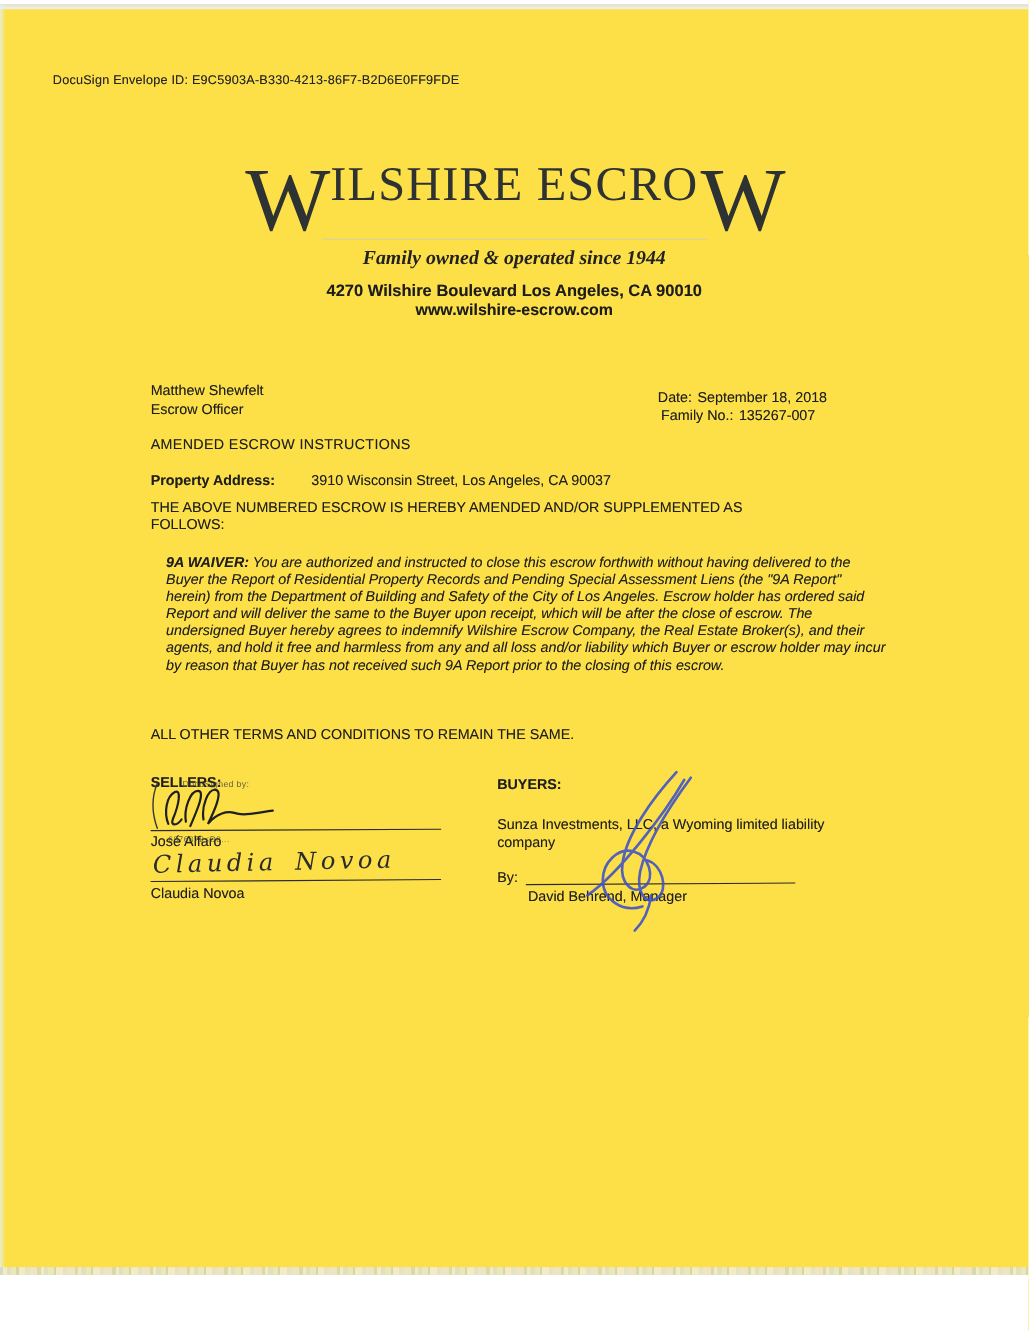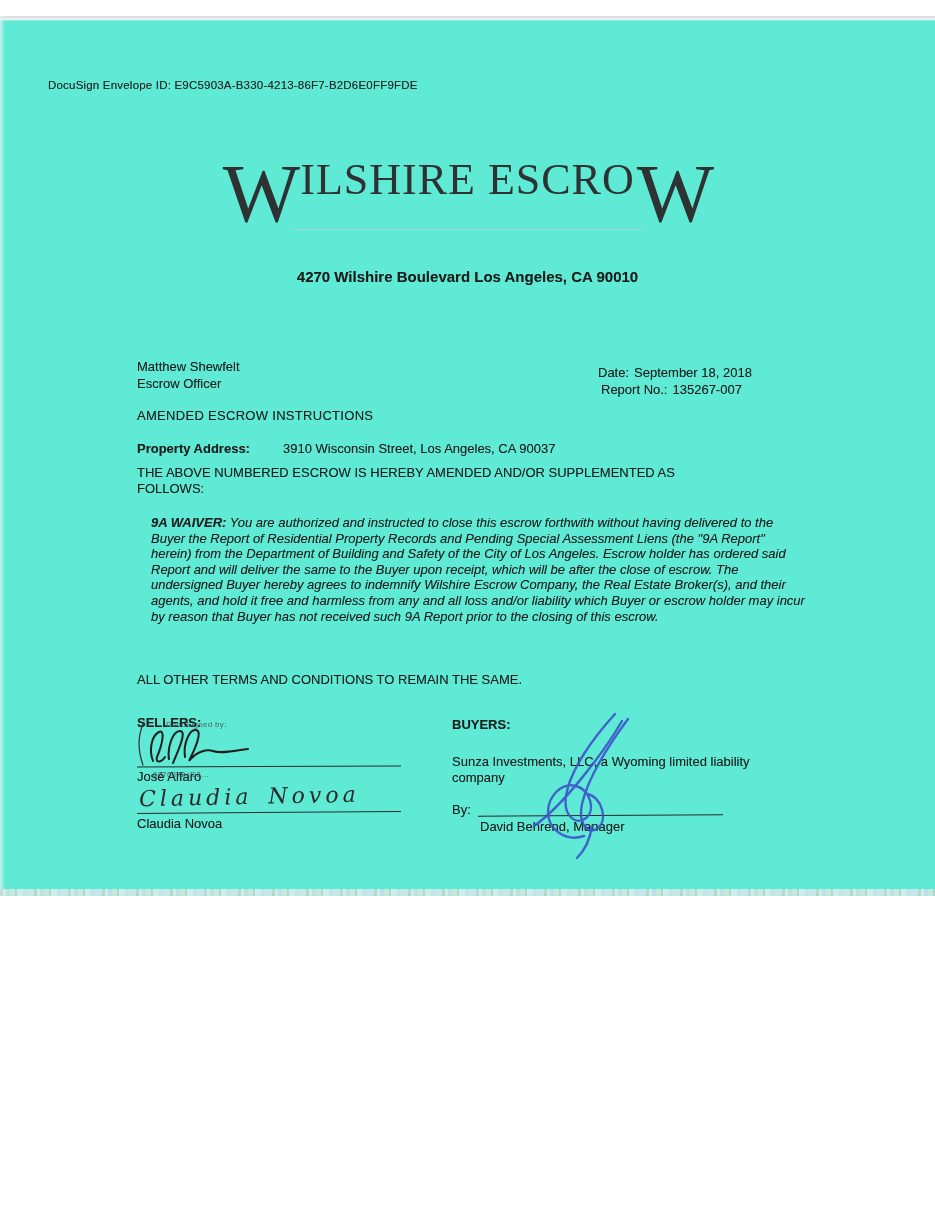--- a/index.html
+++ b/index.html
@@ -1,19 +1,19 @@
 <!DOCTYPE html>
 <html><head>
 <meta charset="utf-8">
 <style>
   * { margin:0; padding:0; box-sizing:border-box; }
   html,body { background:#ffffff; }
   .page {
-    position:relative; width:935px; height:880px; margin:16px auto;
-    background:#5eead4; overflow:hidden;
+    position:relative; width:935px; height:1155px; margin:4px auto;
+    background:#fde047; overflow:hidden;
     font-family:"Liberation Sans","DejaVu Sans",sans-serif;
     color:#1e1e1e;
   }
   
   .scan-top-bar { position:absolute; top:0; left:0; width:100%; height:5px;
     background:linear-gradient(180deg,#d7dcdc 0%,#eef1f1 70%,rgba(255,255,255,0) 100%); }
   .scan-left-strip { position:absolute; top:0; left:0; width:5px; height:100%;
     background:linear-gradient(90deg,#e2f1f6 0%,rgba(255,255,255,0) 100%); opacity:.8; }
   .scan-bottom-noise { position:absolute; bottom:0; left:0; width:100%; height:7px; opacity:.75;
     background:repeating-linear-gradient(90deg,
@@ -96,36 +96,38 @@
 
   <div class="logo-block">
     <div class="logo-line">
       <span class="logo-w">W</span>
       <span class="logo-mid">
         <span class="logo-name">ILSHIRE ESCRO</span>
       </span>
       <span class="logo-w">W</span>
     </div>
     <div class="logo-underline"></div>
+    <div class="logo-tagline">Family owned &amp; operated since 1944</div>
   </div>
 
   <div class="address-block typed">
     <div class="addr1">4270 Wilshire Boulevard Los Angeles, CA 90010</div>
+    <div class="addr3">www.wilshire-escrow.com</div>
   </div>
 
   <div class="officer-block typed">
     <div>Matthew Shewfelt</div>
     <div>Escrow Officer</div>
   </div>
   <div class="date-block typed">
     <div>
       <span>Date:</span><span class="val">September 18, 2018</span>
     </div>
     <div class="second">
-      <span>Report No.:</span><span class="val">135267-007</span>
+      <span>Family No.:</span><span class="val">135267-007</span>
     </div>
   </div>
 
   <div class="doc-title typed">AMENDED ESCROW INSTRUCTIONS</div>
 
   <div class="property-line typed">
     <span class="label">Property Address:</span><span>3910 Wisconsin Street,  Los Angeles, CA  90037</span>
   </div>
 
   <div class="intro-para typed">THE ABOVE NUMBERED ESCROW IS HEREBY AMENDED AND/OR SUPPLEMENTED AS FOLLOWS:</div>

